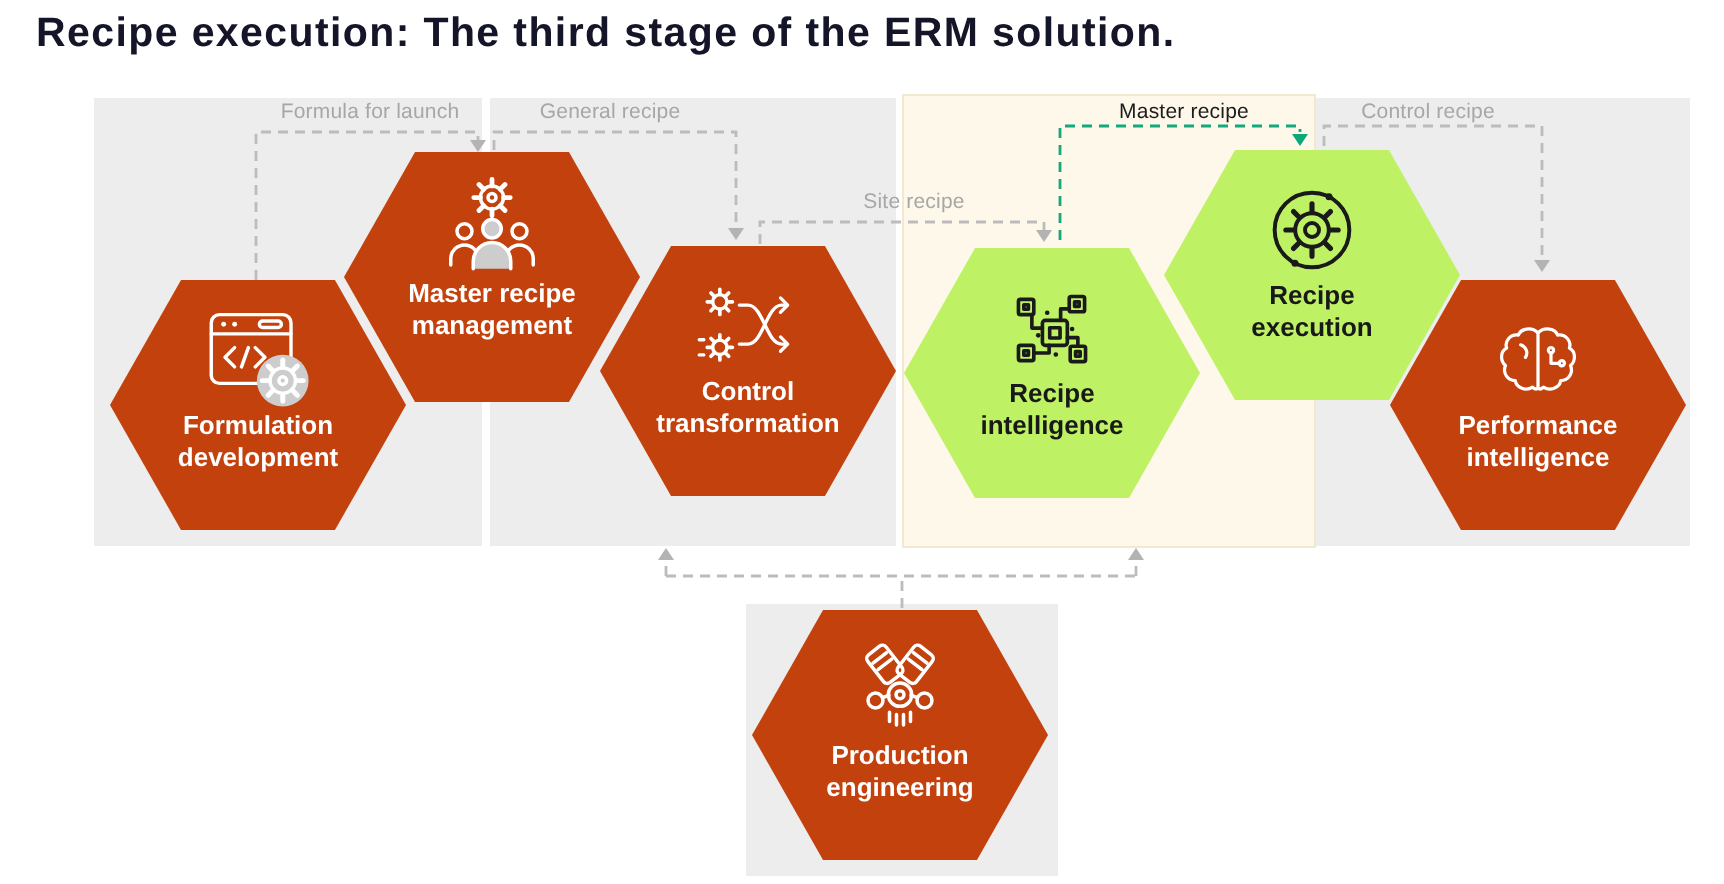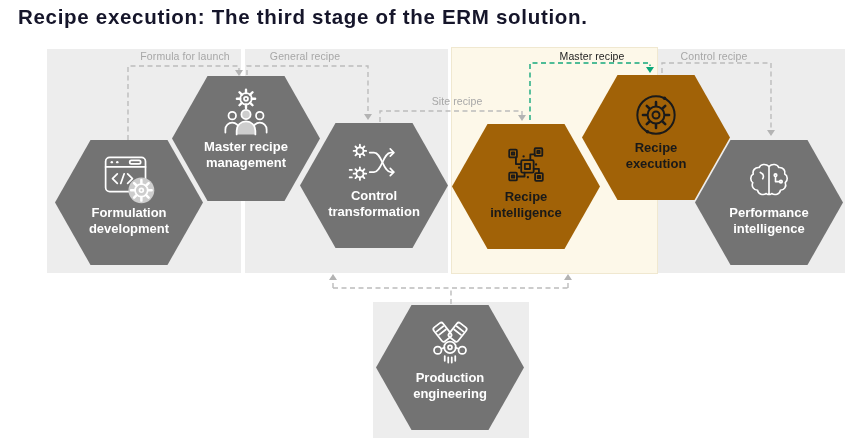--- a/index.html
+++ b/index.html
@@ -2,22 +2,22 @@
 <html><head>
 <meta charset="utf-8">
 <style>
 *{margin:0;padding:0;box-sizing:border-box}
 html,body{width:862px;height:442px;background:#fff;font-family:"Liberation Sans",sans-serif;overflow:hidden}
 #stage{position:relative;width:862px;height:442px}
 .title{position:absolute;left:18px;top:5px;font-size:20.5px;font-weight:700;color:#15152a;letter-spacing:.7px}
 .panel{position:absolute;background:#ededed}
 .panel.cream{background:#fdf8e9;border:1px solid #f0e8d0}
 .hex{position:absolute;width:148px;height:125px;clip-path:polygon(0 50%,24% 0,76% 0,100% 50%,76% 100%,24% 100%);text-align:center}
-.hex.gray{background:#737373;color:#fff}
-.hex.teal{background:#a16207;color:#191919}
+.hex.gray{background:#c2410c;color:#fff}
+.hex.teal{background:#bef264;color:#191919}
 .hex .label{position:absolute;top:65px;left:50%;transform:translateX(-50%);width:106px;font-size:13px;font-weight:700;line-height:1.25}
 .hex .icon{position:absolute;left:50%;transform:translateX(-50%)}
 .flow-label{position:absolute;transform:translateX(-50%);font-size:10.5px;font-weight:400;color:#a7a7a7;white-space:nowrap;letter-spacing:.1px}
 .flow-label.dark{color:#1d1d1d}
 svg.connectors{position:absolute;left:0;top:0}
 svg.connectors path{fill:none;stroke:#bcbcbc;stroke-width:1.4;stroke-dasharray:5 3.5}
 svg.connectors path.green{stroke:#14a87c}
 svg.connectors polygon{fill:#b3b3b3}
 svg.connectors polygon.green{fill:#0ca87a}
 </style>

